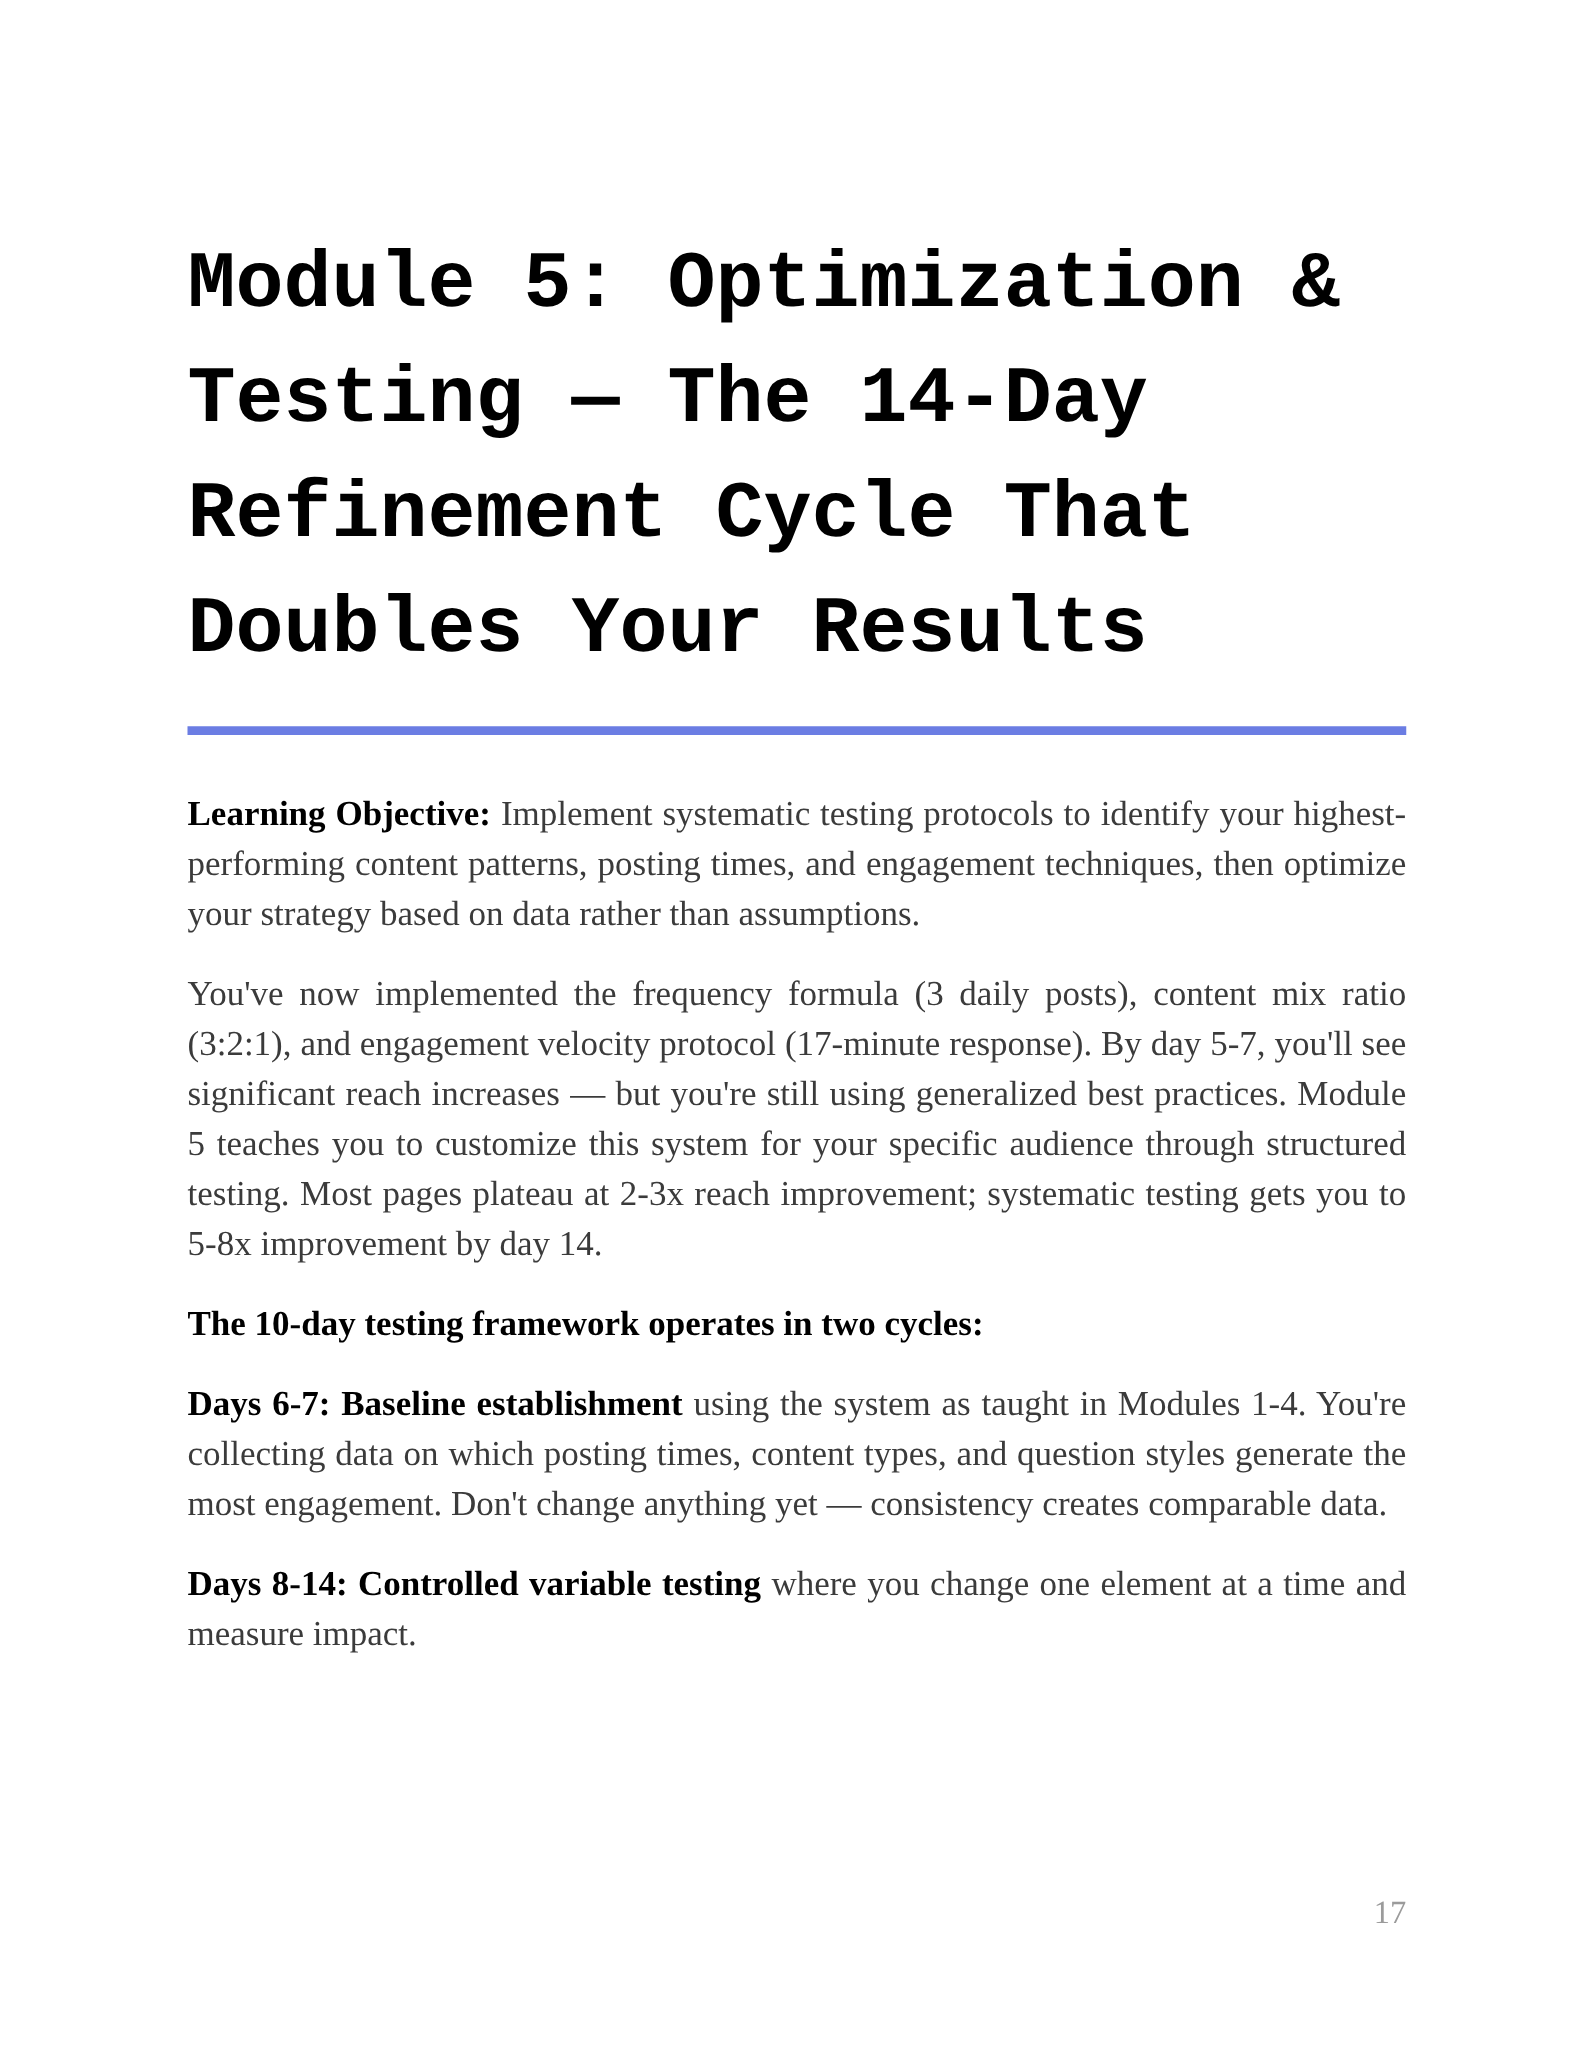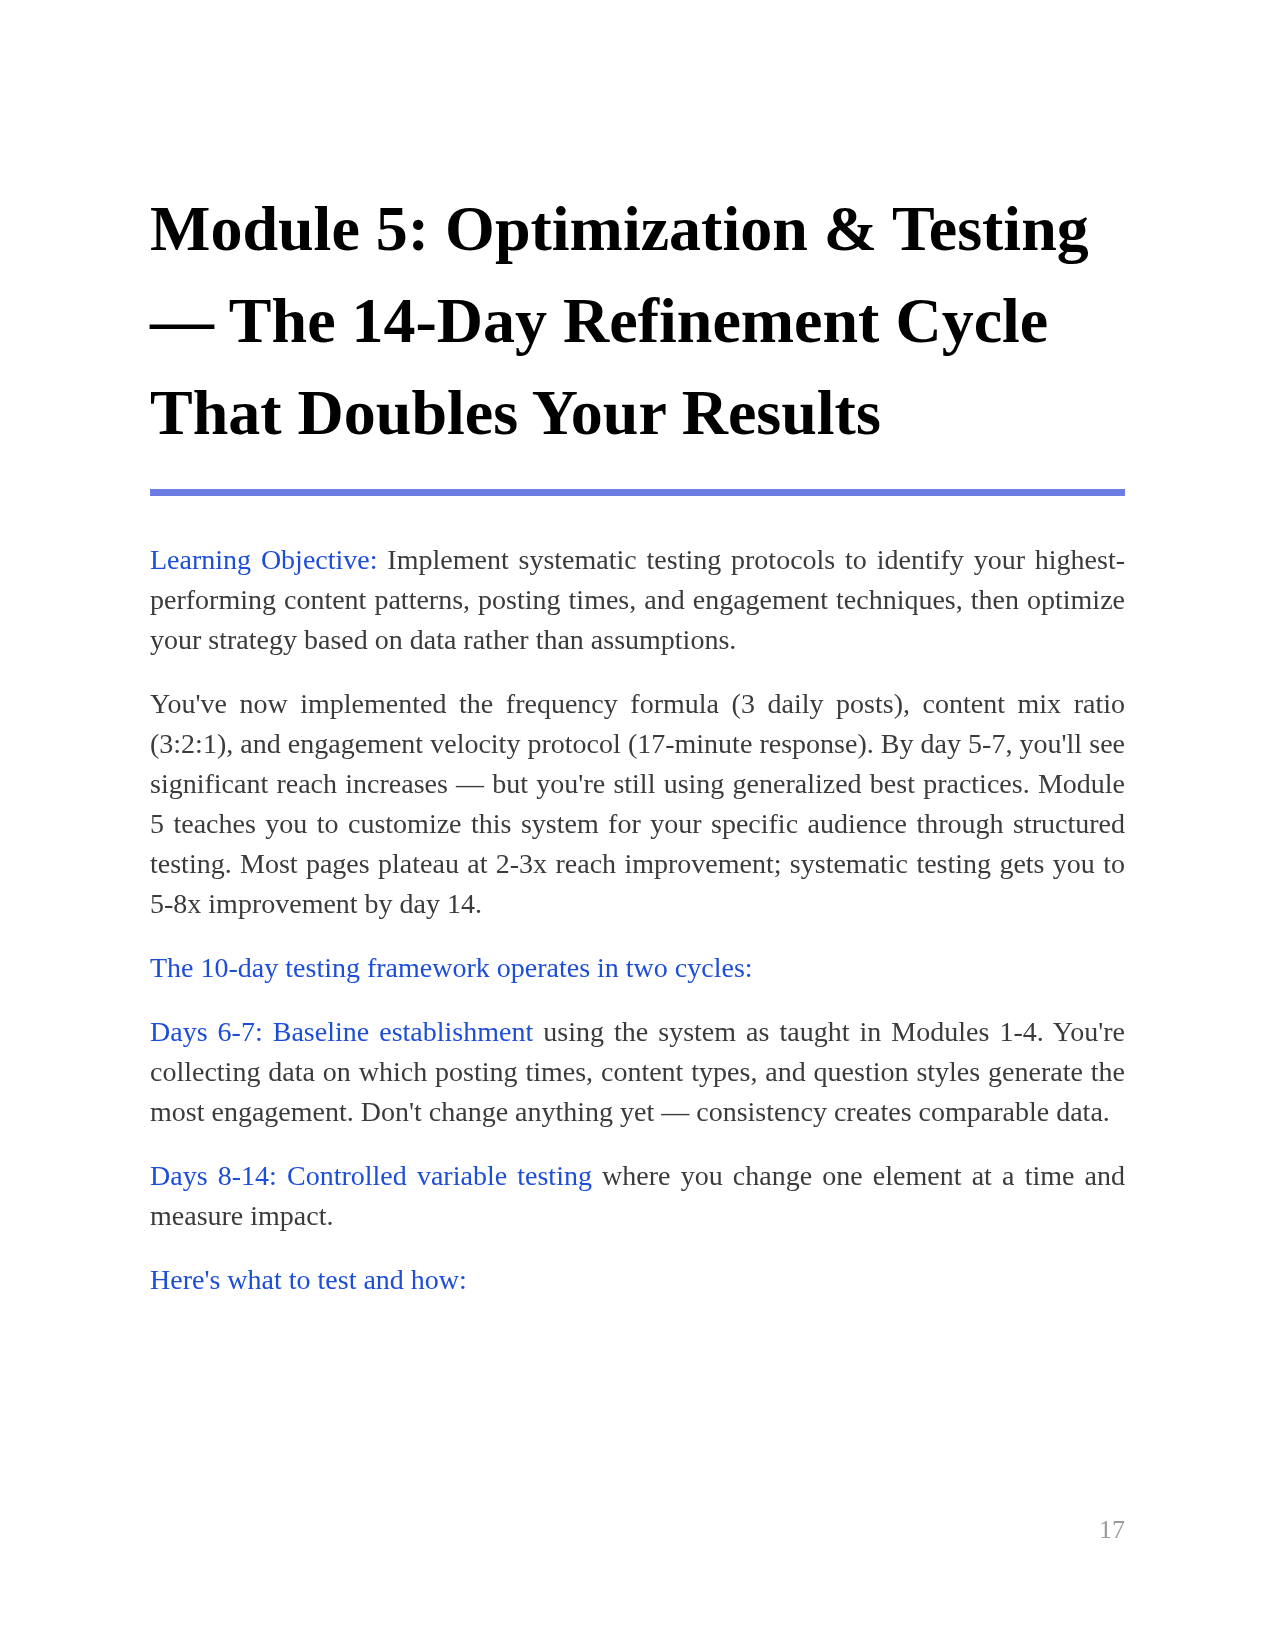--- a/index.html
+++ b/index.html
@@ -17,38 +17,39 @@
     font-family: "Liberation Serif", serif;
     overflow: hidden;
   }
   .doc-title {
     margin: 0;
     font-size: 64px;
     line-height: 92px;
     font-weight: bold;
     color: #000000;
     letter-spacing: 0;
+    font-family: Liberation Mono, monospace;
   }
   .divider {
     height: 7px;
     width: 100%;
     background: #6b7de3;
     border: none;
     margin: 30px 0 44px 0;
   }
   .body-copy p {
     margin: 0 0 24px 0;
     font-size: 28px;
     line-height: 40px;
     color: #3b3b3b;
     text-align: justify;
   }
   .lead {
-    font-weight: normal;
-    color: #1d4ed8;
+    font-weight: bold;
+    color: #000000;
   }
   .page-number {
     position: absolute;
     top: 1515px;
     right: 150px;
     font-size: 26px;
     line-height: 30px;
     color: #9b9b9b;
     font-family: "Liberation Serif", serif;
     text-align: right;
@@ -68,19 +69,18 @@
     <p><span class="lead">Learning Objective:</span><span> Implement systematic testing protocols to identify your highest-performing content patterns, posting times, and engagement techniques, then optimize your strategy based on data rather than assumptions.</span></p>
 
     <p><span>You've now implemented the frequency formula (3 daily posts), content mix ratio (3:2:1), and engagement velocity protocol (17-minute response). By day 5-7, you'll see significant reach increases — but you're still using generalized best practices. Module 5 teaches you to customize this system for your specific audience through structured testing. Most pages plateau at 2-3x reach improvement; systematic testing gets you to 5-8x improvement by day 14.</span></p>
 
     <p><span class="lead">The 10-day testing framework operates in two cycles:</span></p>
 
     <p><span class="lead">Days 6-7: Baseline establishment</span><span> using the system as taught in Modules 1-4. You're collecting data on which posting times, content types, and question styles generate the most engagement. Don't change anything yet — consistency creates comparable data.</span></p>
 
     <p><span class="lead">Days 8-14: Controlled variable testing</span><span> where you change one element at a time and measure impact.</span></p>
 
-    <p><span class="lead">Here's what to test and how:</span></p>
 
   </div>
 
   <div class="page-number">17</div>
 
 </div>
 
 </body></html>

